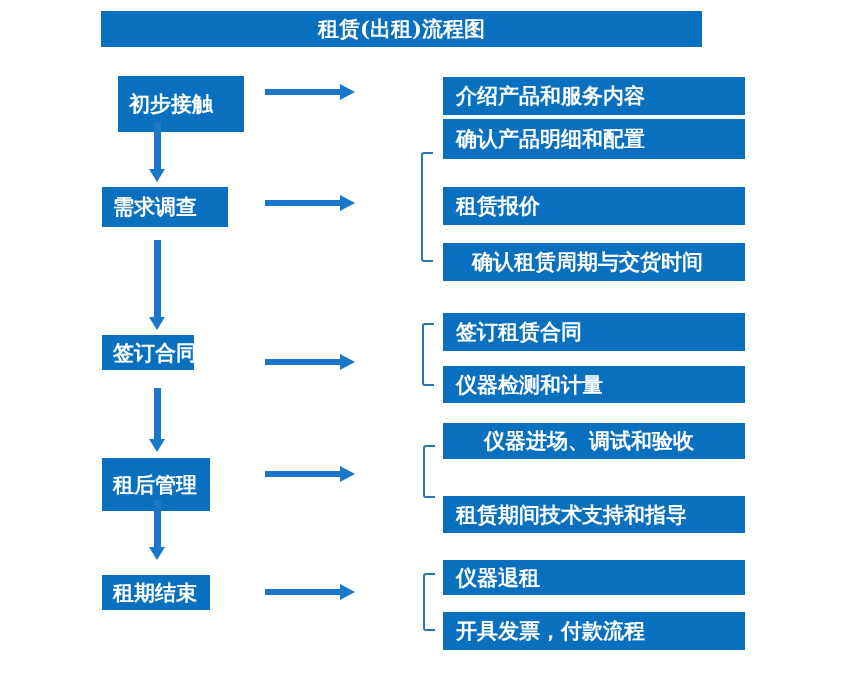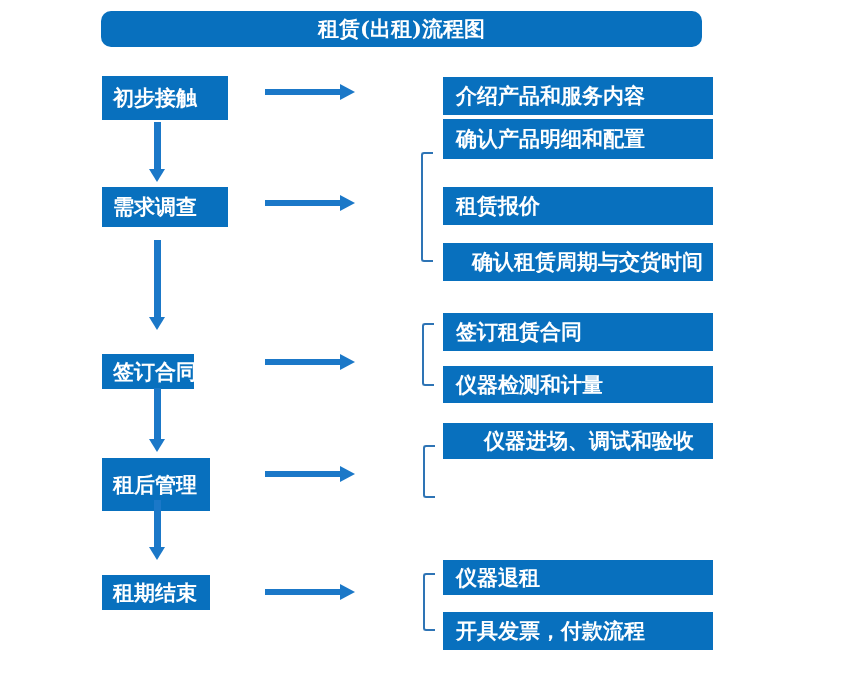--- a/index.html
+++ b/index.html
@@ -13,28 +13,28 @@
   .canvas{
     position:relative;width:844px;height:688px;background:var(--bg);
     font-family:"DejaVu Serif","Liberation Serif",serif;
     overflow:hidden;
   }
   .blue-box{
     position:absolute;background:var(--box);color:var(--text);
     font-weight:bold;font-size:21px;box-sizing:border-box;
     display:flex;align-items:center;white-space:nowrap;
   }
-  .title-bar{left:101px;top:11px;width:601px;height:36px;justify-content:center;border-radius:10px;}
+  .title-bar{left:101px;top:11px;width:601px;height:36px;justify-content:center;}
   .stage{left:102px;padding-left:11px;}
-  .s1{top:76px;width:126px;height:44px;}
+  .s1{top:76px;width:126px;height:56px;margin-left:16px;}
   .s2{top:187px;width:126px;height:40px;}
-  .s3{top:354px;width:92px;height:35px;font-family:Liberation Serif, serif;}
+  .s3{top:335px;width:92px;height:35px;font-family:Liberation Serif, serif;}
   .s4{top:458px;width:108px;height:53px;}
   .s5{top:575px;width:108px;height:35px;}
-  .detail{left:443px;width:270px;padding-left:13px;}
+  .detail{left:443px;width:302px;padding-left:13px;}
   .r1{top:77px;height:38px;}
   .r2{top:119px;height:40px;}
   .r3{top:187px;height:38px;}
   .r4{top:243px;height:38px;padding-left:29px;}
   .r5{top:313px;height:38px;}
   .r6{top:366px;height:37px;}
   .r7{top:423px;height:36px;padding-left:41px;}
   .r8{top:496px;height:37px;}
   .r9{top:560px;height:35px;}
   .r10{top:612px;height:38px;text-align:right;}
@@ -123,16 +123,17 @@
   <div class="bracket g4"></div>
   <div class="bracket g5"></div>
 
   <div class="blue-box detail r1">介绍产品和服务内容</div>
   <div class="blue-box detail r2">确认产品明细和配置</div>
   <div class="blue-box detail r3">租赁报价</div>
   <div class="blue-box detail r4">确认租赁周期与交货时间</div>
   <div class="blue-box detail r5">签订租赁合同</div>
   <div class="blue-box detail r6">仪器检测和计量</div>
   <div class="blue-box detail r7">仪器进场、调试和验收</div>
+  <div class="blue-box detail r8">租赁期间技术支持和指导</div>
   <div class="blue-box detail r9">仪器退租</div>
   <div class="blue-box detail r10">开具发票，付款流程</div>
 
 </div>
 
 </body></html>

